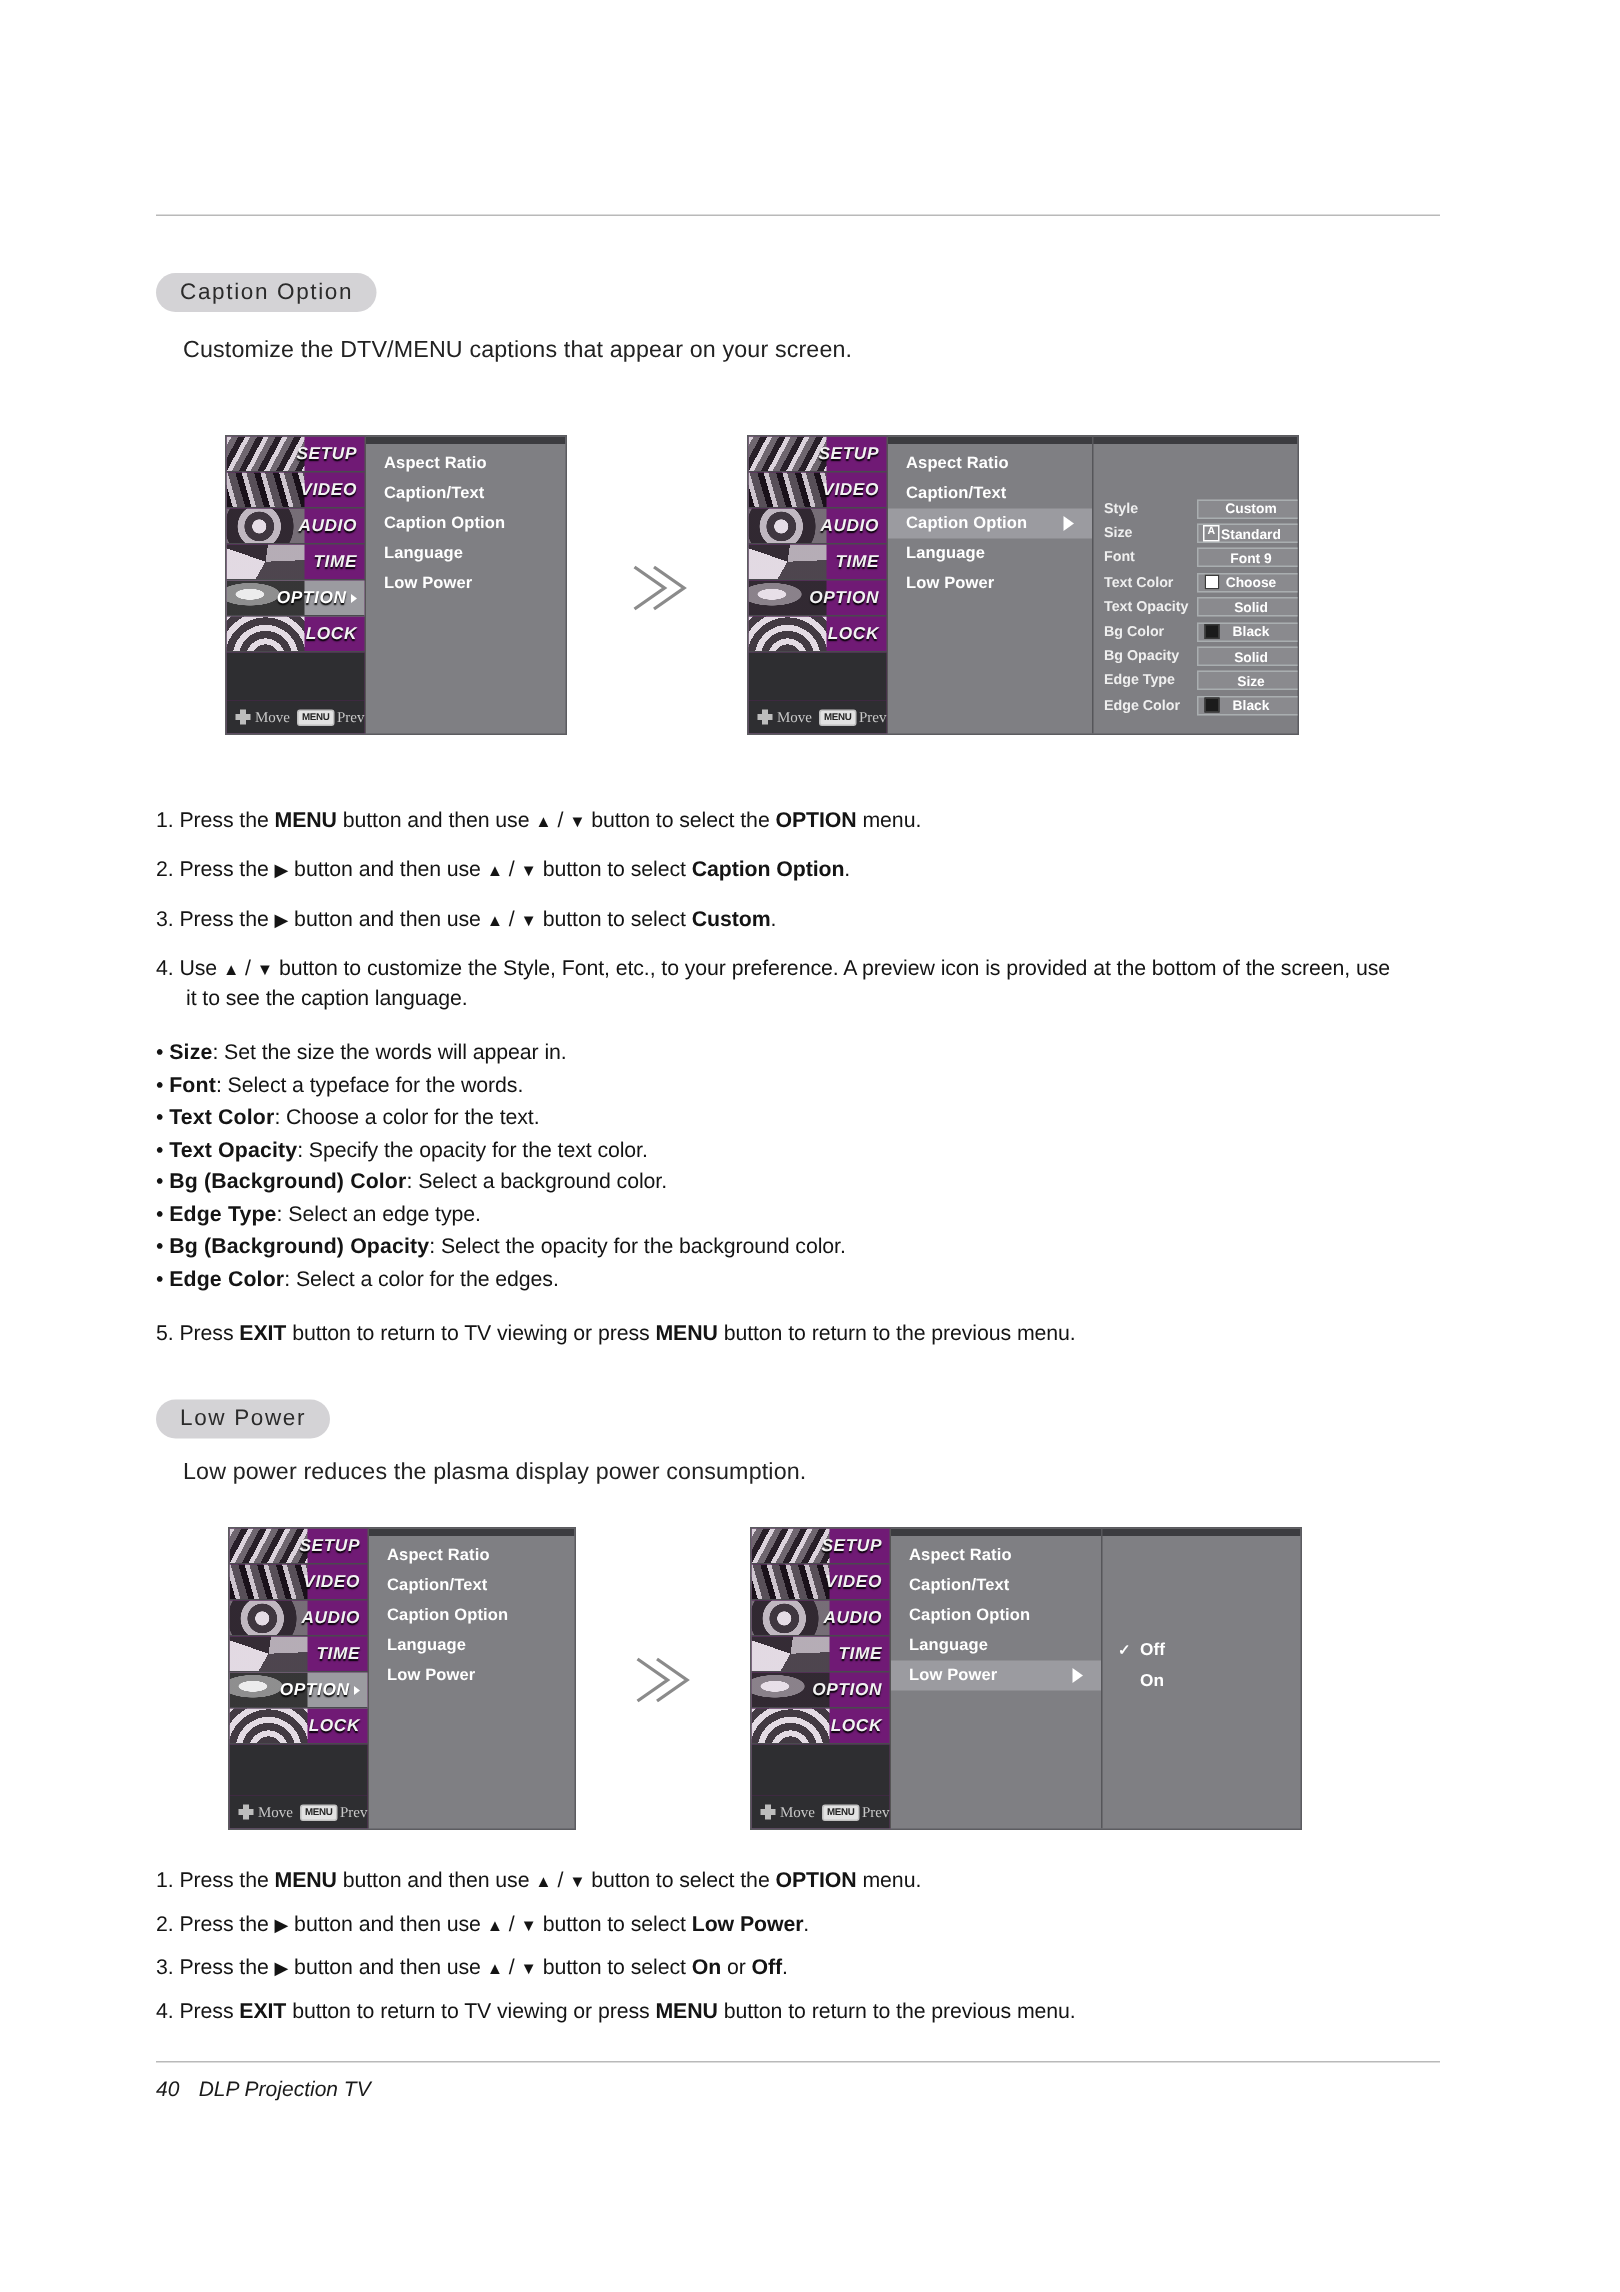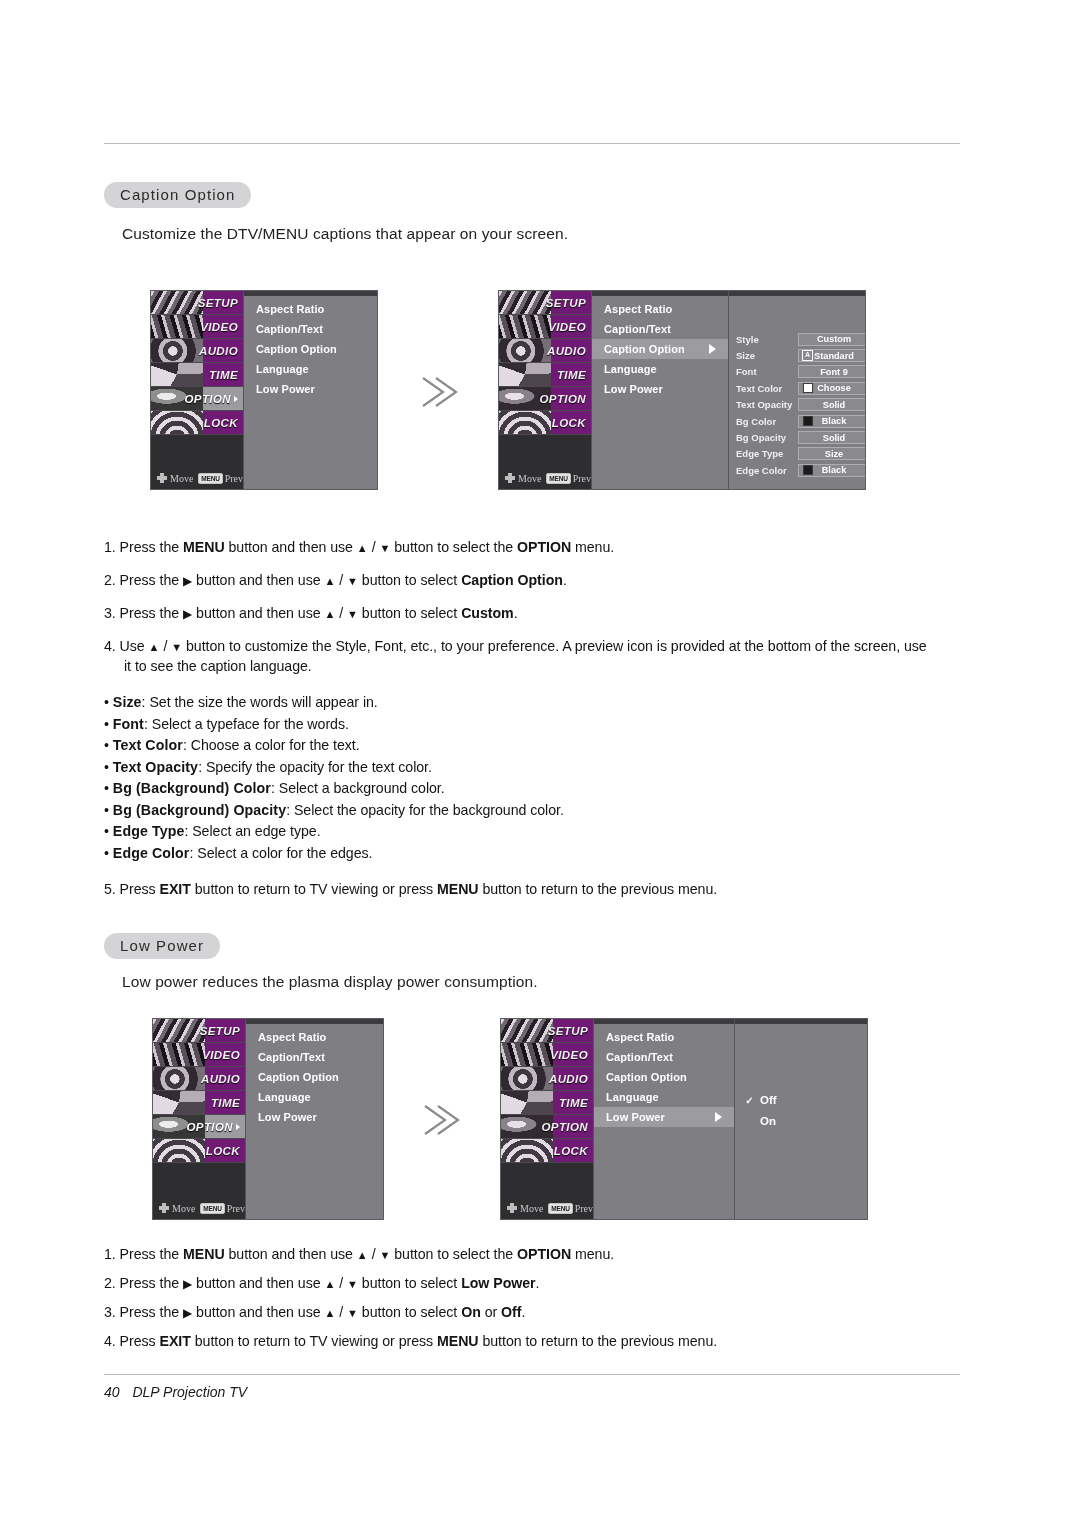--- a/index.html
+++ b/index.html
@@ -533,22 +533,22 @@
     <div class="step" style="margin-bottom:13px;">3. Press the <span class="rtri">▶</span> button and then use <span class="arrglyph">▲</span> / <span class="arrglyph">▼</span> button to select <b>Custom</b>.</div>
     <div class="step">4. Use <span class="arrglyph">▲</span> / <span class="arrglyph">▼</span> button to customize the Style, Font, etc., to your preference. A preview icon is provided at the bottom of the screen, use<br><span class="step-sub">it to see the caption language.</span></div>
   </div>
 
   <div class="bullets" style="top:692px;">
     <div class="bullet">• <b>Size</b>: Set the size the words will appear in.</div>
     <div class="bullet">• <b>Font</b>: Select a typeface for the words.</div>
     <div class="bullet">• <b>Text Color</b>: Choose a color for the text.</div>
     <div class="bullet">• <b>Text Opacity</b>: Specify the opacity for the text color.</div>
     <div class="bullet">• <b>Bg (Background) Color</b>: Select a background color.</div>
+    <div class="bullet">• <b>Edge Type</b>: Select an edge type.</div>
     <div class="bullet">• <b>Bg (Background) Opacity</b>: Select the opacity for the background color.</div>
-    <div class="bullet">• <b>Edge Type</b>: Select an edge type.</div>
     <div class="bullet">• <b>Edge Color</b>: Select a color for the edges.</div>
   </div>
 
   <div class="steps" style="top:880px;">
     <div class="step">5. Press <b>EXIT</b> button to return to TV viewing or press <b>MENU</b> button to return to the previous menu.</div>
   </div>
 
   <div class="pill" id="pill-lowpower">Low Power</div>
   <div class="intro" id="intro-lowpower">Low power reduces the plasma display power consumption.</div>
 

